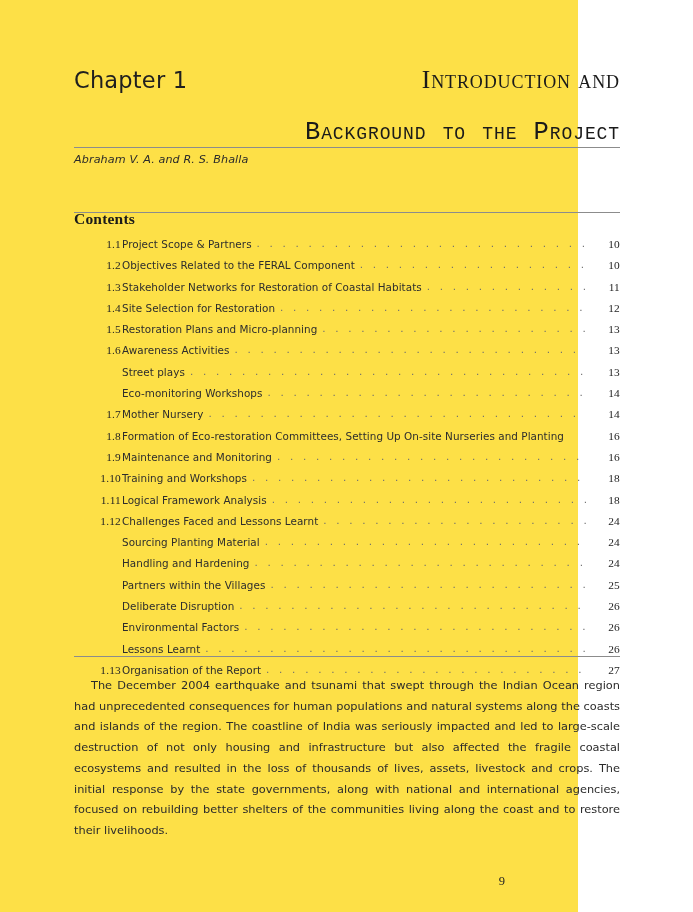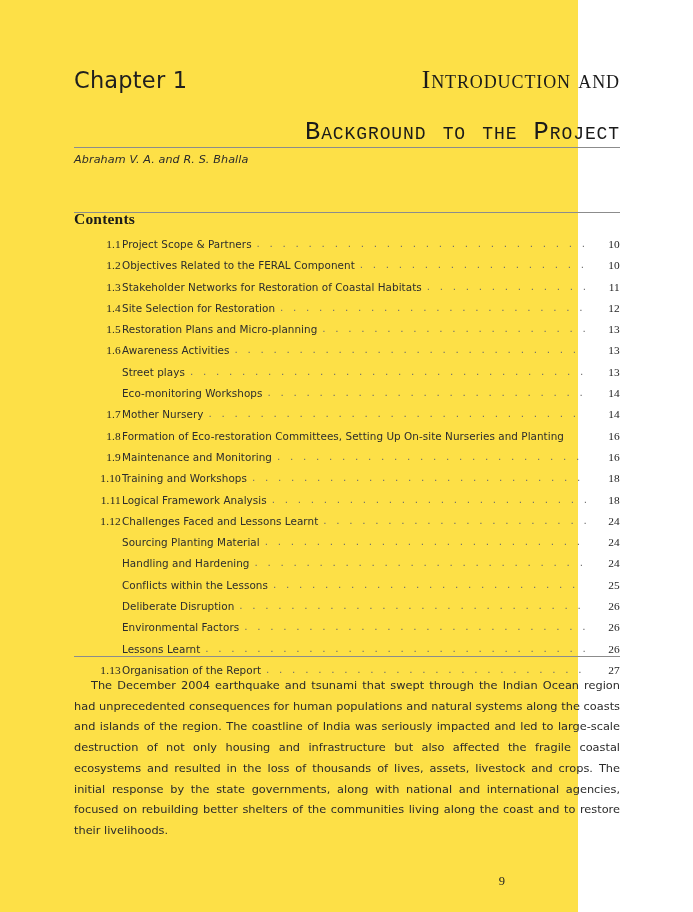--- a/index.html
+++ b/index.html
@@ -292,21 +292,21 @@
         <span class="toc-page">24</span>
       </div>
       <div class="toc-row sub">
         <span class="toc-num"></span>
         <span class="toc-title">Handling and Hardening</span>
         <span class="toc-leader">. . . . . . . . . . . . . . . . . . . . . . . . . . . . . . . . . . . . . . . . . . . . . . . . . . . . . . . . . . . . . . . . . . . . . . . . . . . . . . . .</span>
         <span class="toc-page">24</span>
       </div>
       <div class="toc-row sub">
         <span class="toc-num"></span>
-        <span class="toc-title">Conflicts within the Lessons</span>
+        <span class="toc-title">Partners within the Villages</span>
         <span class="toc-leader">. . . . . . . . . . . . . . . . . . . . . . . . . . . . . . . . . . . . . . . . . . . . . . . . . . . . . . . . . . . . . . . . . . . . . . . . . . . . . . . .</span>
         <span class="toc-page">25</span>
       </div>
       <div class="toc-row sub">
         <span class="toc-num"></span>
         <span class="toc-title">Deliberate Disruption</span>
         <span class="toc-leader">. . . . . . . . . . . . . . . . . . . . . . . . . . . . . . . . . . . . . . . . . . . . . . . . . . . . . . . . . . . . . . . . . . . . . . . . . . . . . . . .</span>
         <span class="toc-page">26</span>
       </div>
       <div class="toc-row sub">

